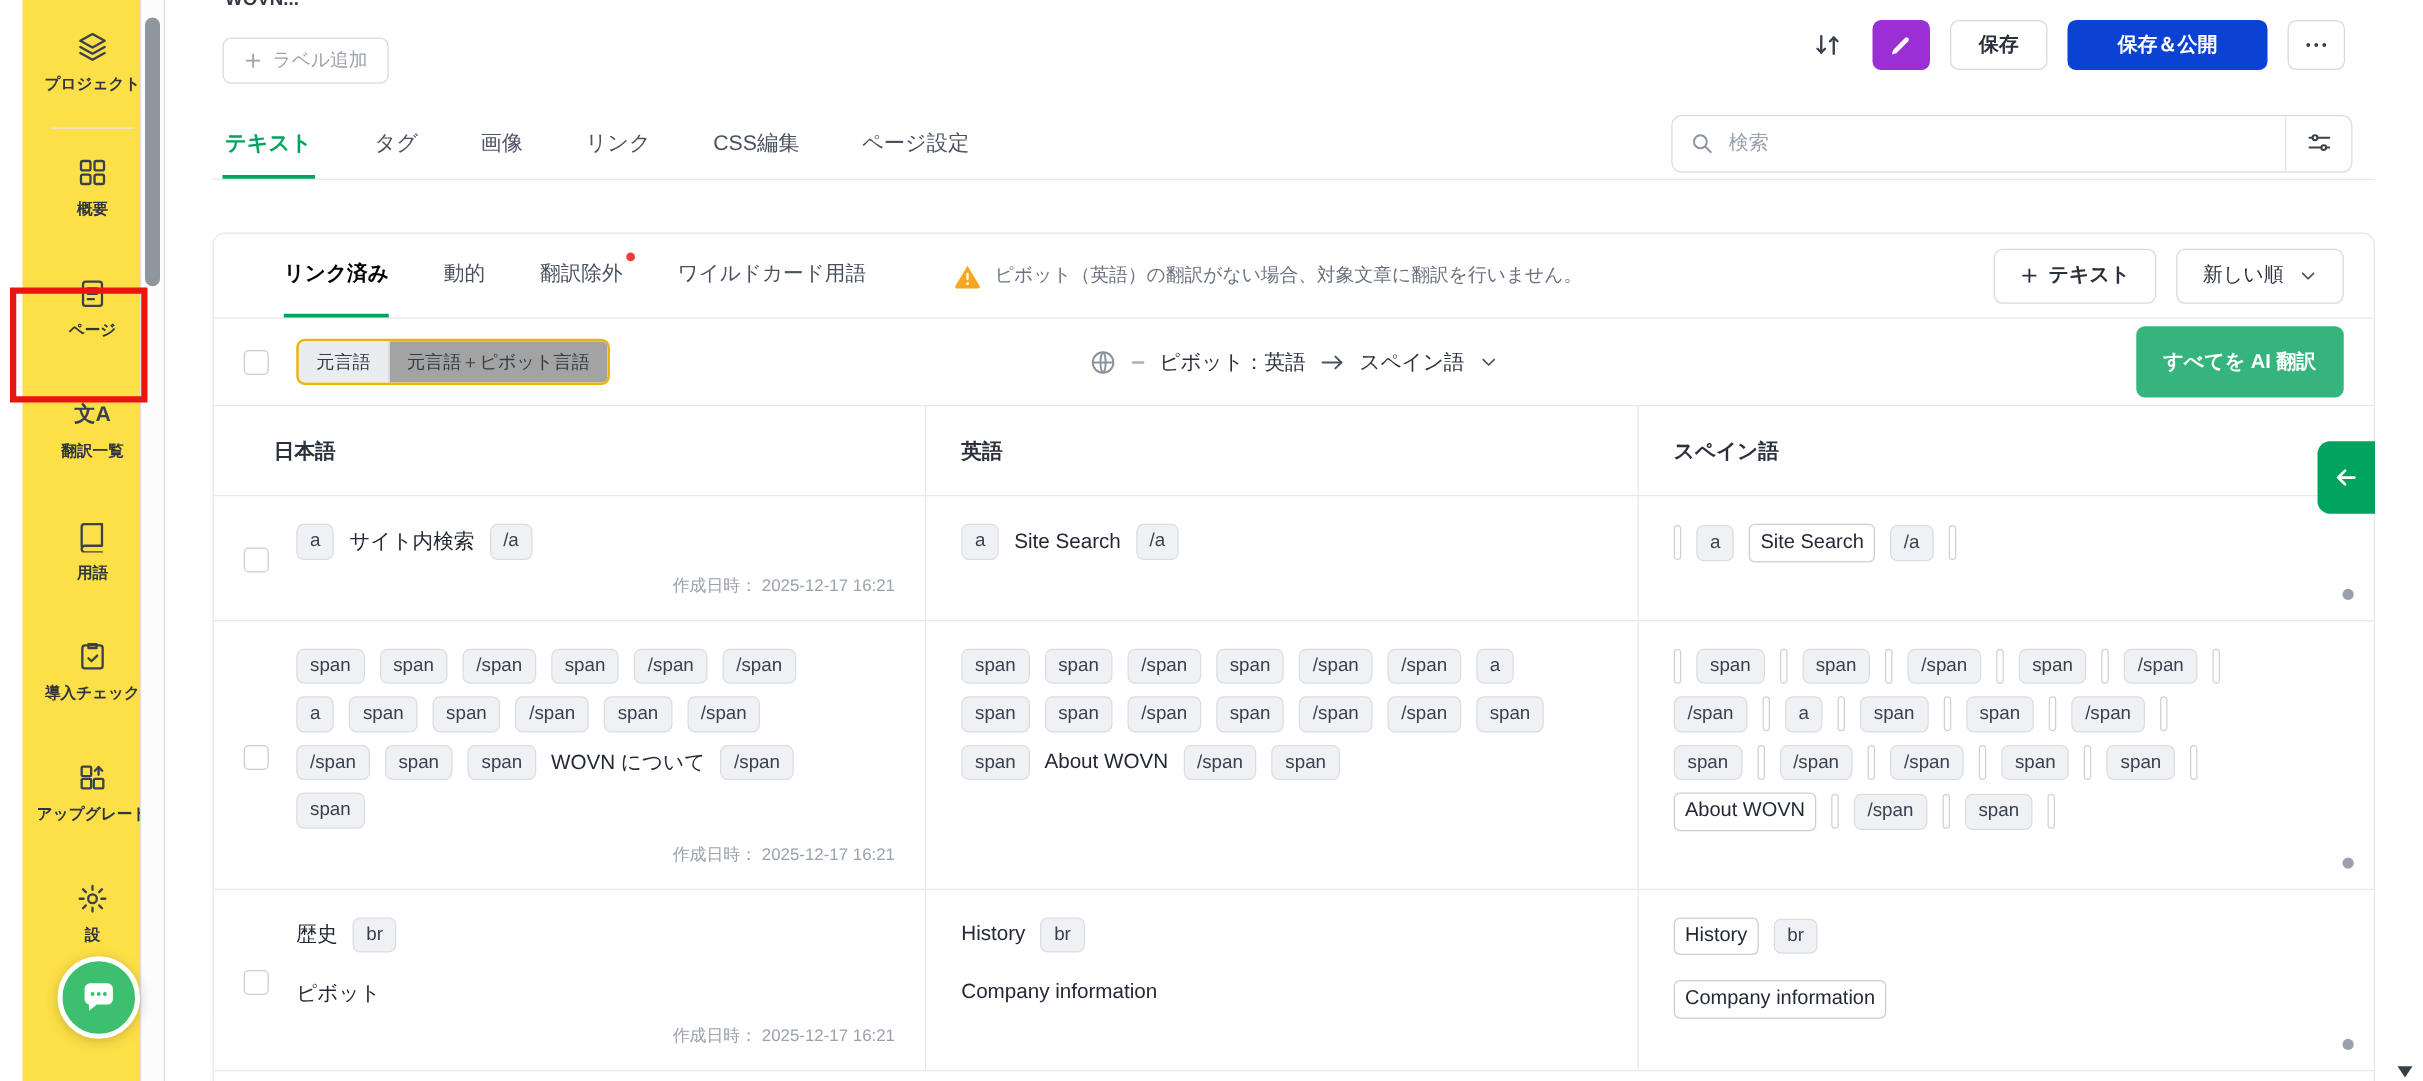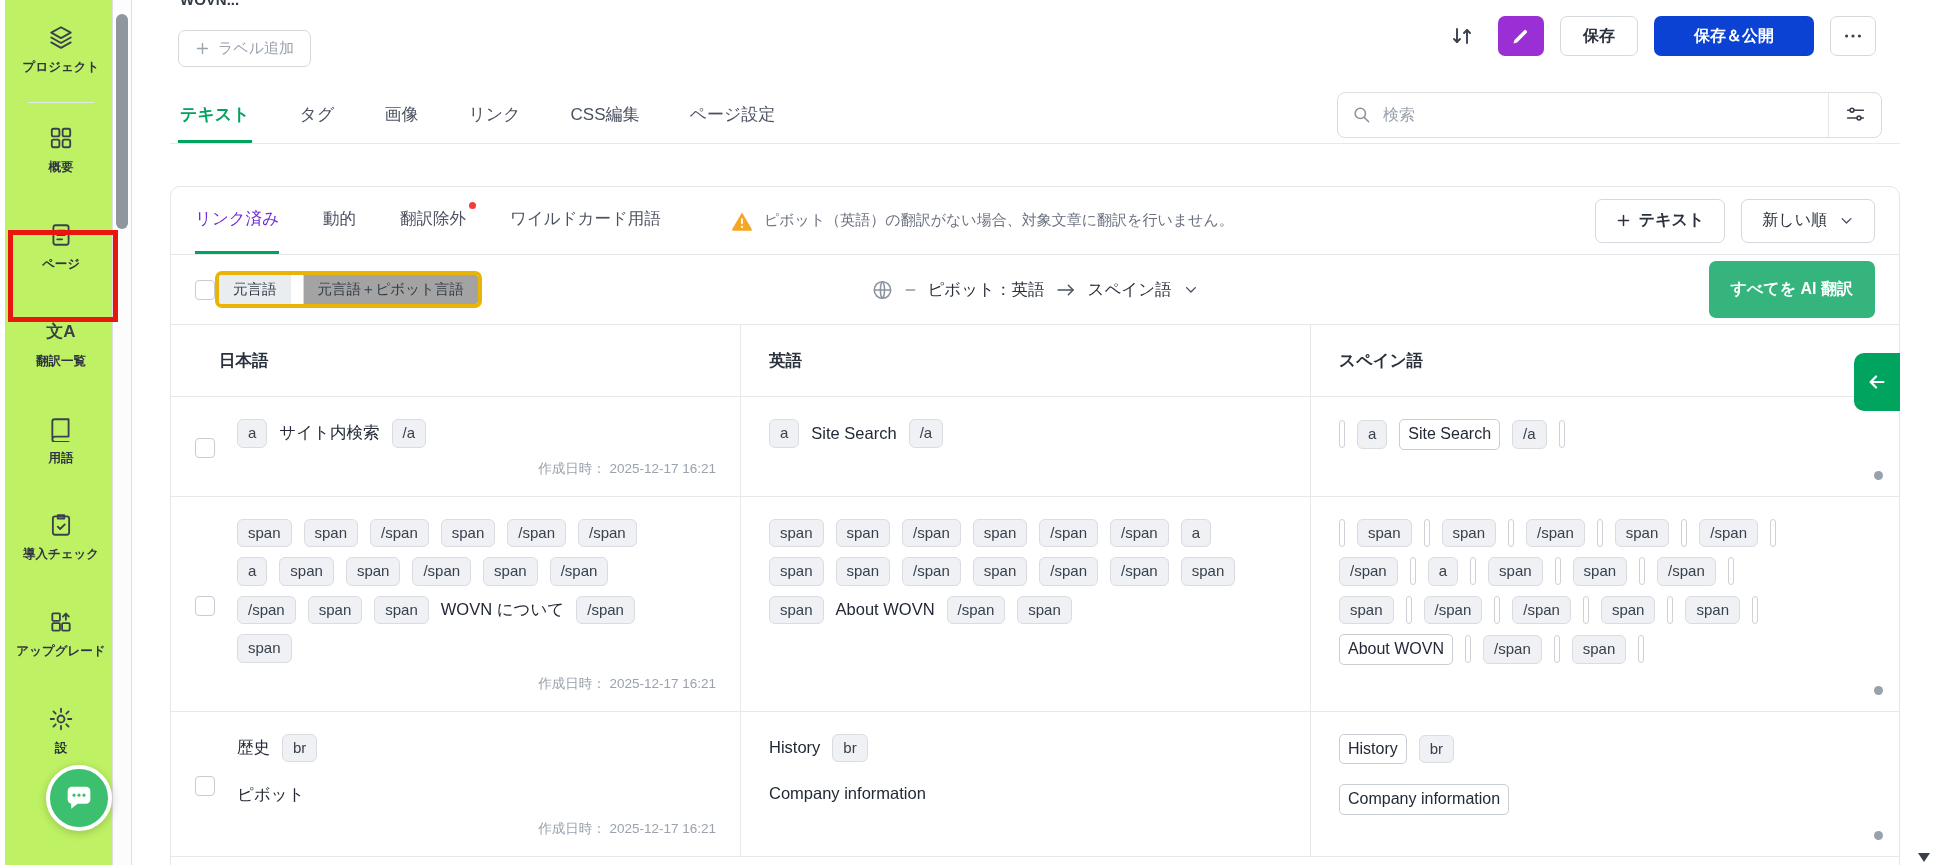--- a/index.html
+++ b/index.html
@@ -1,21 +1,21 @@
 <!DOCTYPE html>
 <html><head>
 <meta charset="utf-8">
 <style>
   * { margin:0; padding:0; box-sizing:border-box; }
   html,body { background:#fff; }
   body { font-family:"Liberation Sans", sans-serif; color:#252b36; }
   .page { position:relative; width:1938px; height:865px; background:#fff; overflow:hidden; }
 
   
-  .sidebar { position:absolute; left:5px; top:0; width:112px; height:100%; background:#bef264; z-index:2; }
+  .sidebar { position:absolute; left:18px; top:0; width:112px; height:100%; background:#fde047; z-index:2; }
   .side-project { margin-top:24px; display:flex; flex-direction:column; align-items:center; gap:9px; }
   .side-label { font-size:12.5px; font-weight:600; color:#2f3540; text-align:center; line-height:1.35; max-width:100px; }
   .side-divider { width:66px; margin:26px auto 0; border:none; border-top:1px solid #e3e6ea; }
   .side-nav { margin-top:22px; display:flex; flex-direction:column; align-items:center; gap:46px; }
   .side-item { display:flex; flex-direction:column; align-items:center; gap:8px; cursor:pointer; }
   .ic { width:26px; height:26px; stroke:#39414d; fill:none; stroke-width:1.7; stroke-linecap:round; stroke-linejoin:round; }
   .icon-glyph { height:26px; display:flex; align-items:center; font-size:17px; font-weight:bold; color:#39414d; }
 
   .scrollbar-track { position:absolute; left:112px; top:0; width:20px; height:100%; background:#fcfcfd; border-left:1px solid #dcdfe3; border-right:1px solid #dcdfe3; z-index:2; }
   .scrollbar-thumb { position:absolute; left:3px; top:14px; width:12px; height:215px; background:#8f969e; border-radius:7px; }
@@ -47,30 +47,30 @@
   .searchbox input::placeholder { color:#9aa2ad; }
   .search-left { display:flex; align-items:center; padding-left:14px; }
   .search-divider { width:1px; align-self:stretch; background:#e3e6ea; }
   .search-settings { width:52px; height:100%; display:flex; align-items:center; justify-content:center; cursor:pointer; }
 
   
   .card { position:relative; margin-top:42px; border:1px solid #e3e6ea; border-radius:10px; height:700px; overflow:visible; }
 
   .subtabs { display:flex; align-items:center; height:68px; padding:0 24px; border-bottom:1px solid #e6e8ec; }
   .subtab { position:relative; height:100%; display:flex; align-items:center; font-size:16.5px; color:#4a5260; border-bottom:3px solid transparent; margin-right:44px; cursor:pointer; }
-  .subtab.active { color:#6d28d9; font-weight:normal; border-bottom-color:#00a45f; }
+  .subtab.active { color:#000000; font-weight:bold; border-bottom-color:#00a45f;margin-left:32px; }
   .badge-dot { position:absolute; top:15px; right:-10px; width:7px; height:7px; border-radius:50%; background:#f23b3b; }
   .warn-group { display:flex; align-items:center; gap:11px; margin-left:26px; color:#6b7280; font-size:15px; }
   .subtabs-right { margin-left:auto; display:flex; gap:16px; }
   .add-text-btn, .sort-select { height:44px; padding:0 20px; font-size:16px; font-weight:bold; color:#2a313c; }
   .sort-select { font-weight:normal; gap:12px; }
 
   .filterrow { position:relative; display:flex; align-items:center; height:70px; padding:0 24px; border-bottom:1px solid #e6e8ec; }
   .checkbox { width:20px; height:20px; border:1.5px solid #c6ccd4; border-radius:4px; background:#fff; cursor:pointer; flex:none; }
-  .segmented { display:flex; border:4px solid #eab308; border-radius:7px; overflow:hidden; height:37px; font-size:14.5px;gap:12px; }
+  .segmented { margin-left:22px; display:flex; border:2px solid #eab308; border-radius:7px; overflow:hidden; height:37px; font-size:14.5px; }
   .seg { display:flex; align-items:center; padding:0 14px; cursor:pointer; color:#333b46; background:#a3a3a3; }
   .seg.selected { background:#e9edf0; }
   .seg + .seg { border-left:1px solid #d5d9de; }
   .pivot { position:absolute; left:50%; transform:translateX(-50%); display:flex; align-items:center; gap:12px; font-size:16.5px; color:#2a313c; }
   .pivot .dash { width:10px; height:2px; background:#aab1ba; border-radius:1px; }
   .ai-btn { margin-left:auto; height:57px; padding:0 22px; background:#35b57d; color:#fff; font-size:16px; font-weight:bold; border:none; border-radius:7px; cursor:pointer; }
 
   .thead { display:grid; grid-template-columns:570px 570px 1fr; height:72px; border-bottom:1px solid #e6e8ec; }
   .th { display:flex; align-items:center; font-size:16.5px; font-weight:bold; color:#2a313c; padding-left:28px; border-right:1px solid #e6e8ec; }
   .th:first-child { padding-left:48px; }

